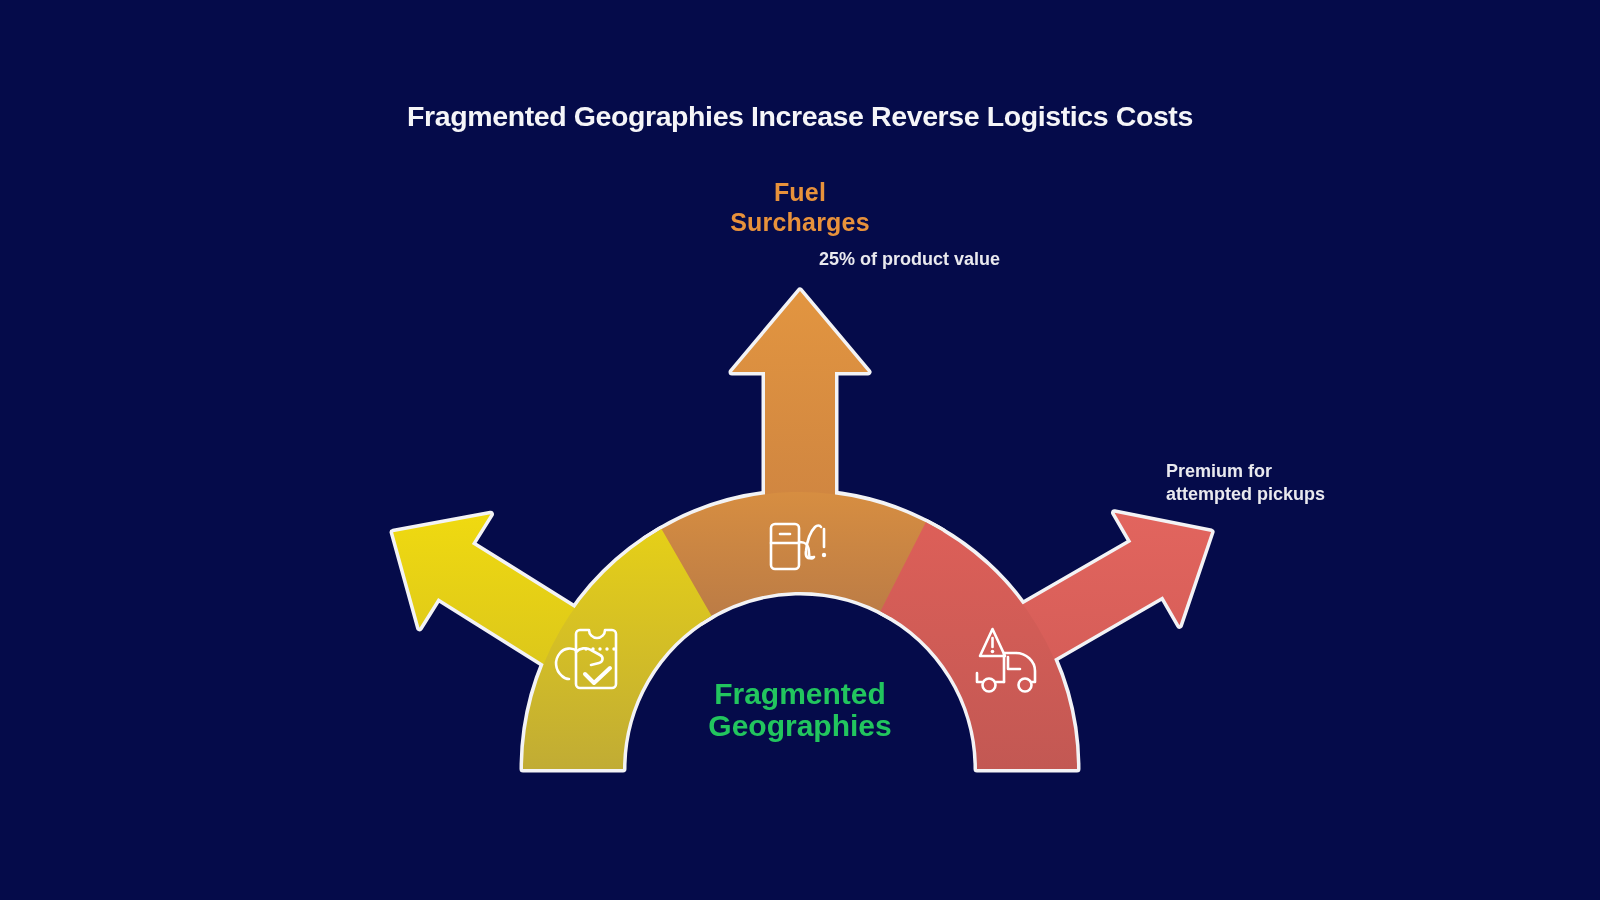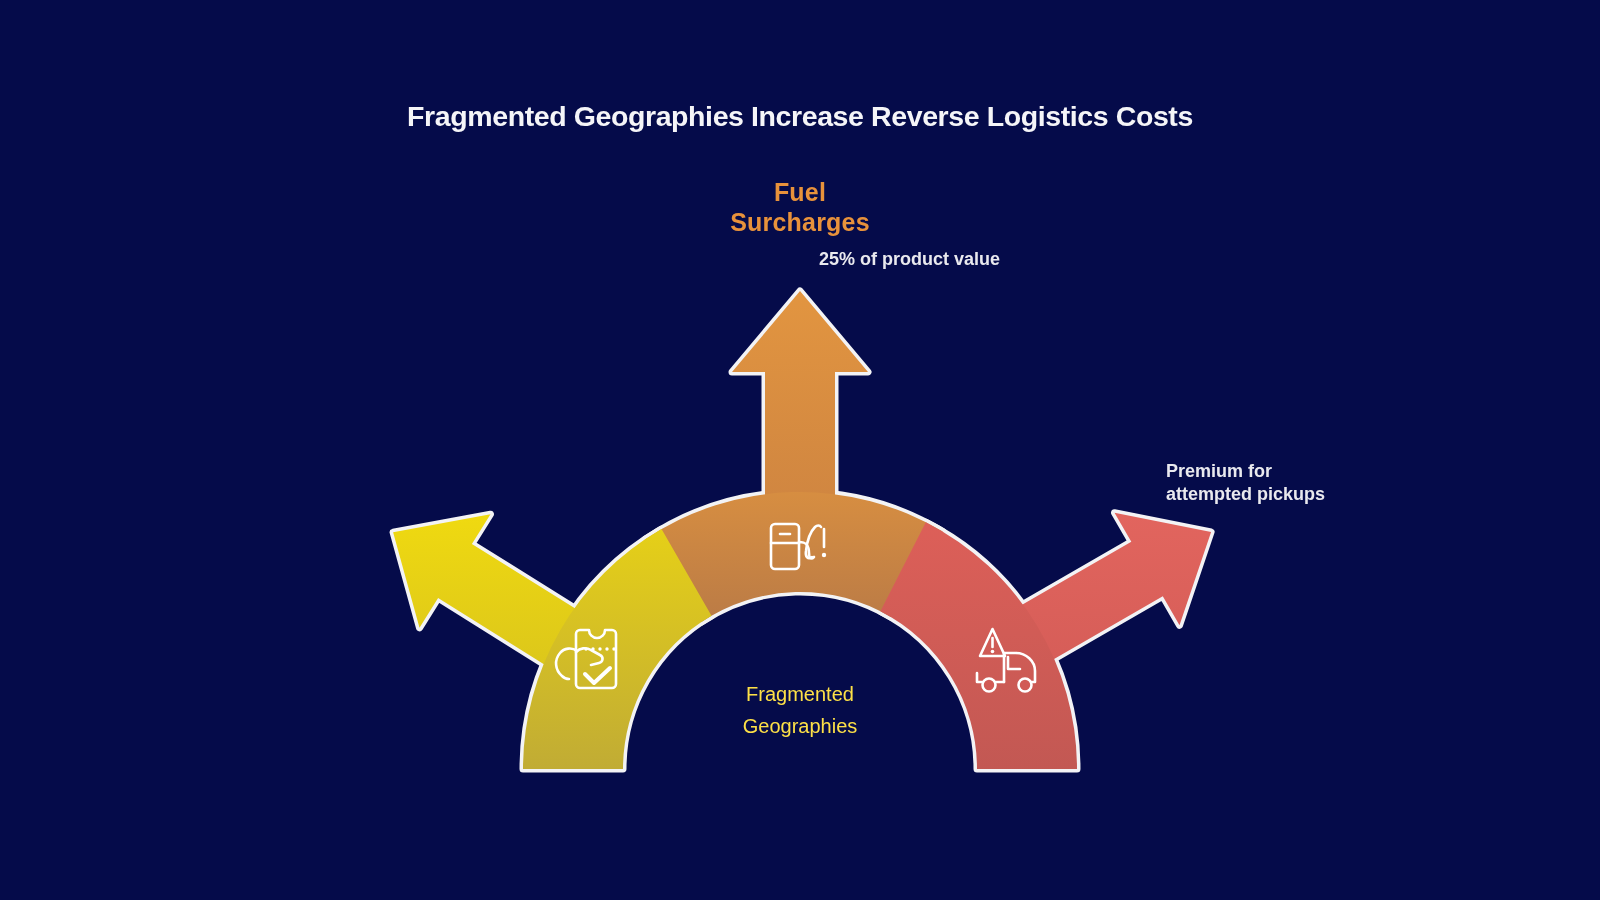--- a/index.html
+++ b/index.html
@@ -22,21 +22,21 @@
   .branch-title{font-size:25px;font-weight:700;line-height:30px;letter-spacing:0.2px;}
   .branch-detail{font-size:18px;font-weight:700;line-height:23px;color:#E9E9EE;}
   .fuel-title{left:600px;top:177px;width:400px;text-align:center;color:#E8923B;}
   .fuel-detail{left:600px;top:248px;width:400px;text-align:right;}
   .courier-title{right:1166px;top:386px;width:360px;text-align:right;color:#F0D714;}
   .courier-detail{right:1166px;top:461px;width:360px;text-align:right;}
   .failed-title{left:1166px;top:414px;width:360px;text-align:left;color:#E6615B;}
   .failed-detail{left:1166px;top:460px;width:360px;text-align:left;}
   .center-label{
     left:650px;top:678px;width:300px;text-align:center;
-    font-size:20px;font-weight:400;line-height:32px;color:#fde047;
+    font-size:30px;font-weight:700;line-height:32px;color:#22c55e;
   }
 </style>
 </head>
 <body>
 
 <div class="stage">
 
   <svg class="diagram" width="1600" height="900" viewBox="0 0 1600 900">
     <defs>
       <linearGradient id="gradYellowWedge" gradientUnits="userSpaceOnUse" x1="0" y1="505" x2="0" y2="775">

